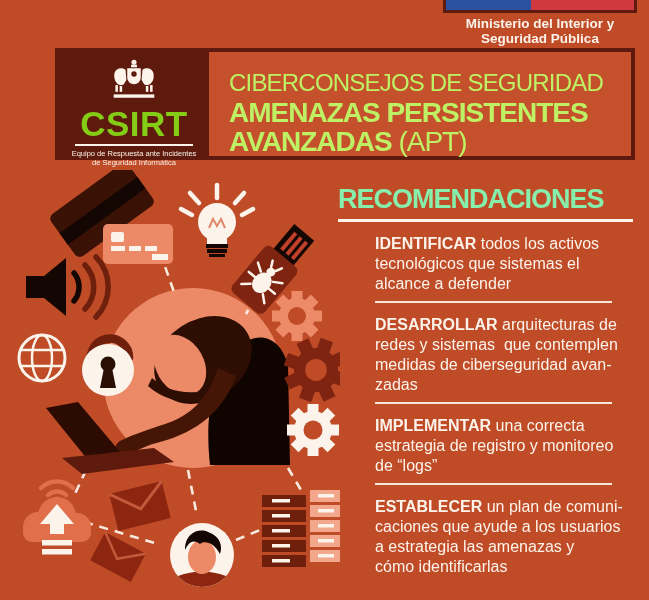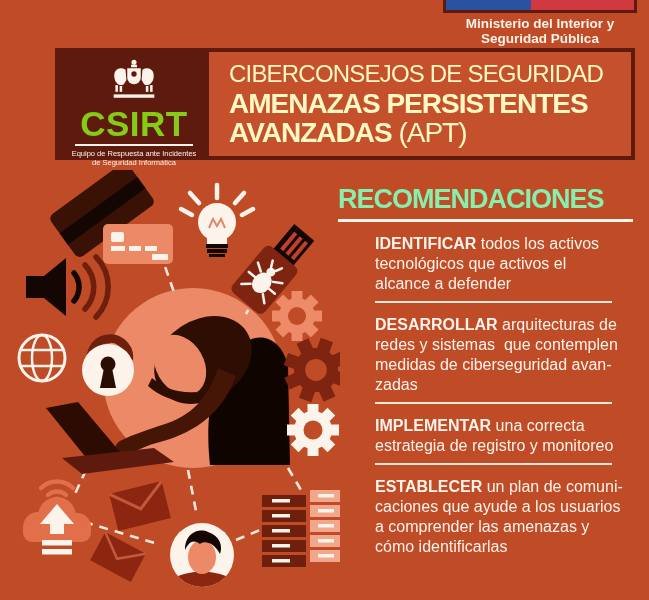--- a/index.html
+++ b/index.html
@@ -14,21 +14,21 @@
   .gov-text{margin-top:3px;text-align:center;color:#FCF3EB;font-weight:bold;
             font-size:13.5px;line-height:15px;}
 
   
   .band{position:absolute;left:55px;top:48px;width:580px;height:112px;
         box-sizing:border-box;border:4px solid #5E1B0D;background:#C5512C;display:flex;}
   .csirt-box{width:150px;background:#5E1B0D;text-align:center;flex-shrink:0;}
   .csirt-acronym{color:#84cc16;font-weight:bold;font-size:35px;line-height:36px;letter-spacing:.5px;}
   .csirt-line{width:118px;height:2px;background:#FCF3EB;margin:2px auto 3px auto;}
   .csirt-sub{color:#FCF3EB;font-size:7.5px;line-height:9px;}
-  .band-titles{padding:7px 0 0 20px;color:#fef9c3;}
+  .band-titles{padding:16px 0 0 20px;color:#bef264;}
   .kicker{font-size:24px;line-height:30px;letter-spacing:-0.8px;}
   .title-line{font-size:28px;line-height:29px;font-weight:bold;letter-spacing:-1px;}
   .title-regular{font-weight:normal;}
 
   
   .rec{position:absolute;left:338px;top:182px;width:295px;color:#FCF3EB;}
   .rec-heading{color:#86efac;font-weight:bold;font-size:27px;letter-spacing:-1px;line-height:34px;}
   .rec-underline{width:295px;height:3px;background:#FCF3EB;margin-top:3px;margin-bottom:12px;}
   .rec-item{margin:12px 0 0 37px;font-size:16px;line-height:20px;}
   .rec-line{white-space:pre;}
@@ -83,45 +83,46 @@
       <div class="title-line"><span>AVANZADAS</span><span class="title-regular"> (APT)</span></div>
     </div>
   </div>
 
   <div class="rec">
     <div class="rec-heading">RECOMENDACIONES</div>
     <div class="rec-underline"></div>
 
     <div class="rec-item">
       <div class="rec-line"><b>IDENTIFICAR</b><span> todos los activos</span></div>
-      <div class="rec-line">tecnológicos que activos el</div>
+      <div class="rec-line">tecnológicos que sistemas el</div>
       <div class="rec-line">alcance a defender</div>
       <div class="rec-line"></div>
     </div>
     <div class="rec-divider"></div>
 
     <div class="rec-item">
       <div class="rec-line"><b>DESARROLLAR</b><span> arquitecturas de</span></div>
       <div class="rec-line">redes y sistemas  que contemplen</div>
       <div class="rec-line">medidas de ciberseguridad avan-</div>
       <div class="rec-line">zadas</div>
     </div>
     <div class="rec-divider"></div>
 
     <div class="rec-item">
       <div class="rec-line"><b>IMPLEMENTAR</b><span> una correcta</span></div>
       <div class="rec-line">estrategia de registro y monitoreo</div>
+      <div class="rec-line">de “logs”</div>
       <div class="rec-line"></div>
     </div>
     <div class="rec-divider"></div>
 
     <div class="rec-item">
       <div class="rec-line"><b>ESTABLECER</b><span> un plan de comuni-</span></div>
       <div class="rec-line">caciones que ayude a los usuarios</div>
-      <div class="rec-line">a comprender las amenazas y</div>
+      <div class="rec-line">a estrategia las amenazas y</div>
       <div class="rec-line">cómo identificarlas</div>
     </div>
   </div>
 
   <svg class="illus" viewBox="0 0 340 430">
 
     <circle cx="193" cy="208" r="90" fill="#EC8A68"></circle>
 
     <g stroke="#F9EADF" stroke-width="2.6" stroke-dasharray="9 7" fill="none">
       <path d="M160,82 L175,125"></path>

